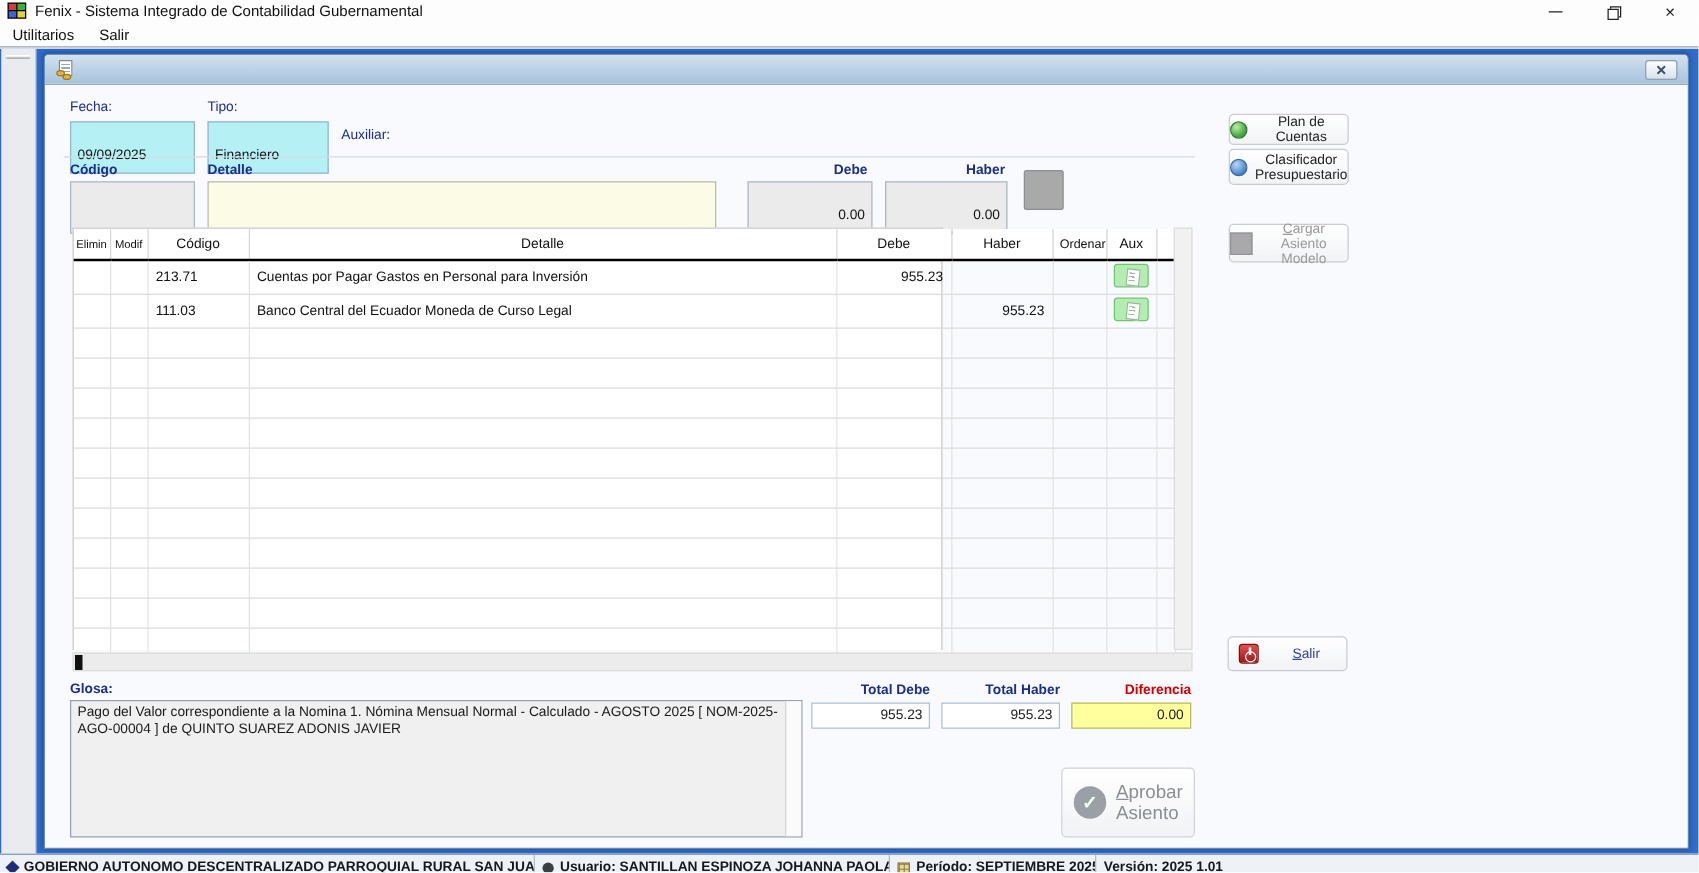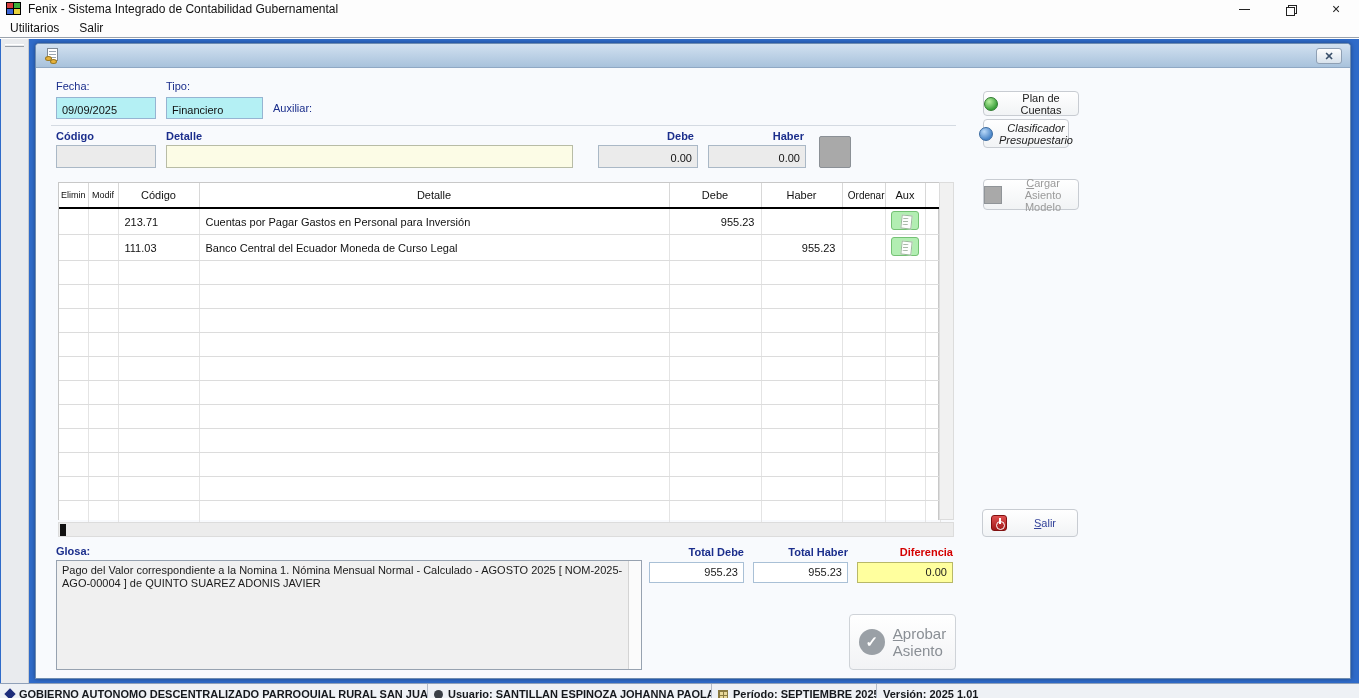--- a/index.html
+++ b/index.html
@@ -38,21 +38,21 @@
   .doc-coins-icon .page::before { content:""; position:absolute; left:1px; top:2px; width:7px; height:7px;
      background:repeating-linear-gradient(#9aa6b2 0 1px, transparent 1px 3px); }
   .doc-coins-icon .coin { position:absolute; width:7px; height:5px; background:#e8b33c; border:1px solid #9a7820; border-radius:50%; }
   .doc-coins-icon .c1 { left:0; bottom:3px; } .doc-coins-icon .c2 { left:5px; bottom:0; }
   .child-close { position:absolute; right:8px; top:4px; width:26px; height:16px; background:linear-gradient(#fdfdfd,#d8e2ec); border:1px solid #8fa0b4; border-radius:3px; display:flex; align-items:center; justify-content:center; font-weight:bold; font-size:11px; color:#3a506a; cursor:default; }
   .child-body { position:absolute; left:0; top:24px; width:1314px; height:610px; background:#f8fafd; }
 
   
   .lbl { position:absolute; color:#1b2e8c; font-size:11px; }
   .lbl.b { font-weight:bold; }
-  .fld { position:absolute; border:1px solid #96b4d2; padding:6px 5px; font-size:11px; color:#111; background:#fff; overflow:hidden; white-space:pre; }
+  .fld { position:absolute; border:1px solid #96b4d2; padding:20px 5px; font-size:11px; color:#111; background:#fff; overflow:hidden; white-space:pre; }
   .fld.cyan { background:#b4f0f4; }
   .fld.gray { background:#ebebeb; border-color:#aab8c6; }
   .fld.yellowpale { background:#fcfce6; border-color:#b8bca6; }
   .fld.num { text-align:right; }
   .sep { position:absolute; height:0; border-top:1px solid #d4dae2; }
 
   .gray-square-btn { position:absolute; background:#a9a9a9; border:1px solid #8b9096; border-radius:2px; }
 
   
   .side-btn { position:absolute; background:linear-gradient(#ffffff,#f1f3f5); border:1px solid #c8ccd2; border-radius:4px; display:flex; align-items:center; justify-content:center; gap:6px; font-size:11px; color:#222; cursor:default; text-align:center; line-height:12px; }
@@ -60,21 +60,21 @@
   .sphere.green { background:radial-gradient(circle at 35% 30%, #b8f0a0, #3da23d 70%); border:1px solid #2f7a2f; }
   .sphere.blue  { background:radial-gradient(circle at 35% 30%, #b8d8f8, #4a85c8 70%); border:1px solid #3a6aa0; }
   .side-btn.disabled { color:#9a9a9a; }
   .mini-gray { width:18px; height:18px; background:#a9a9a9; border:1px solid #909498; flex:0 0 auto; }
   .power-icon { position:relative; width:16px; height:16px; background:linear-gradient(#e05050,#a01818); border:1px solid #801010; border-radius:3px; flex:0 0 auto; }
   .power-icon::before { content:""; position:absolute; left:4px; top:5px; width:7px; height:7px; border:1.5px solid #fff; border-radius:50%; }
   .power-icon::after { content:""; position:absolute; left:7px; top:2px; width:1.5px; height:6px; background:#fff; }
   .u { text-decoration:underline; }
 
   
-  .grid-wrap { position:absolute; left:22px; top:114px; width:881px; height:338px; background:#fff; border:1px solid #c8c8c8; border-bottom:none; }
+  .grid-wrap { position:absolute; left:22px; top:114px; width:696px; height:338px; background:#fff; border:1px solid #c8c8c8; border-bottom:none; }
   table.grid { border-collapse:collapse; table-layout:fixed; width:881px; }
   table.grid th { font-weight:normal; font-size:11px; color:#111; height:25px; background:#fff; border-right:1px solid #d8d8d8; border-bottom:2px solid #000; text-align:center; overflow:hidden; }
   table.grid th.small { font-size:9px; }
   table.grid th.mid { font-size:10px;text-align:right; }
   table.grid td { height:24px; font-size:11px; color:#111; border-right:1px solid #e4e4e4; border-bottom:1px solid #dcdcdc; padding:0 6px; overflow:hidden; white-space:nowrap; }
   table.grid td.num { text-align:right; }
   table.grid td.auxcell { padding:2px 4px; text-align:center; }
   .aux-btn { display:inline-block; width:28px; height:19px; background:#b2eeb2; border:1px solid #74c274; border-radius:3px; position:relative; cursor:default; }
   .aux-btn::before { content:""; position:absolute; left:9px; top:3px; width:9px; height:12px; background:#fdfdfd; border:1px solid #9ab89a; transform:rotate(6deg); }
   .aux-btn::after { content:""; position:absolute; left:11px; top:6px; width:5px; height:7px; background:repeating-linear-gradient(#a8b8a8 0 1px, transparent 1px 3px); transform:rotate(6deg); }
@@ -173,21 +173,21 @@
 
         <span class="lbl b" style="left:672px; top:62px; width:96px; text-align:right;">Haber</span>
         <div class="fld gray num" style="left:672px; top:77px; width:98px; height:23px;">0.00</div>
 
         <div class="gray-square-btn" style="left:783px; top:68px; width:32px; height:32px;"></div>
 
         <div class="side-btn" style="left:947px; top:23px; width:96px; height:25px;">
           <span class="sphere green"></span>
           <span>Plan de Cuentas</span>
         </div>
-        <div class="side-btn" style="left:947px; top:51px; width:86px; height:29px;font-style:italic;">
+        <div class="side-btn" style="left:947px; top:51px; width:96px; height:29px;">
           <span class="sphere blue"></span>
           <span><span>Clasificador</span><br><span>Presupuestario</span></span>
         </div>
         <div class="side-btn disabled" style="left:947px; top:111px; width:96px; height:31px;">
           <span class="mini-gray"></span>
           <span><span class="u">C</span><span>argar Asiento</span><br><span>Modelo</span></span>
         </div>
 
         <div class="grid-wrap">
           <table class="grid">

